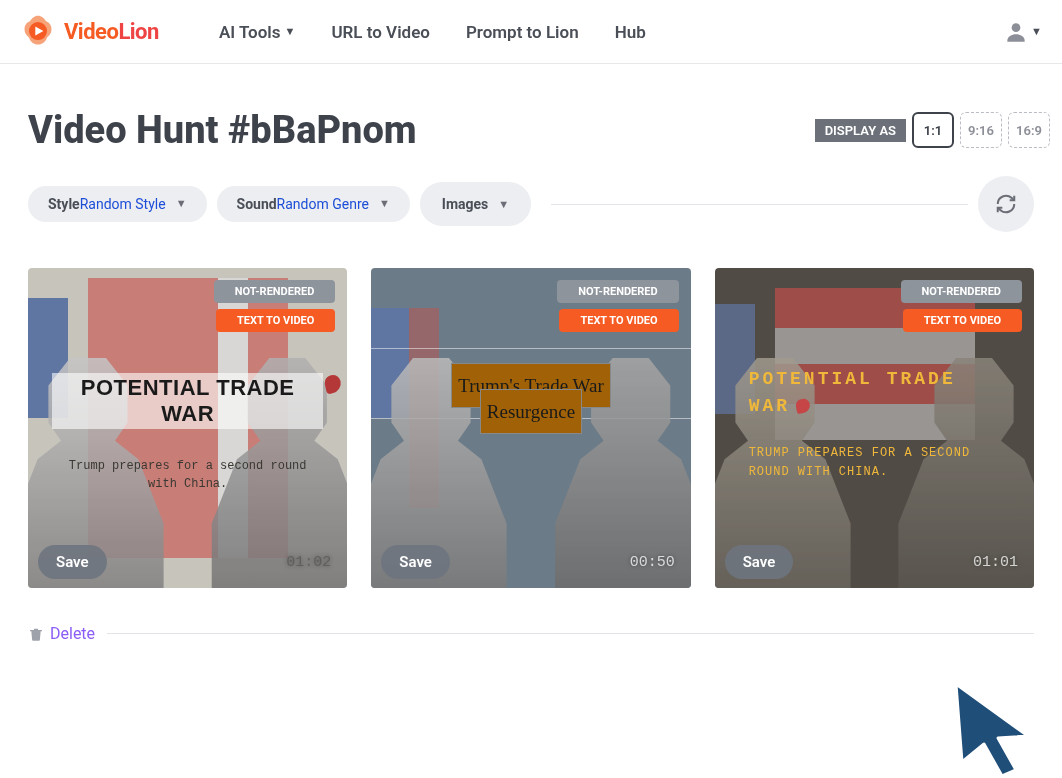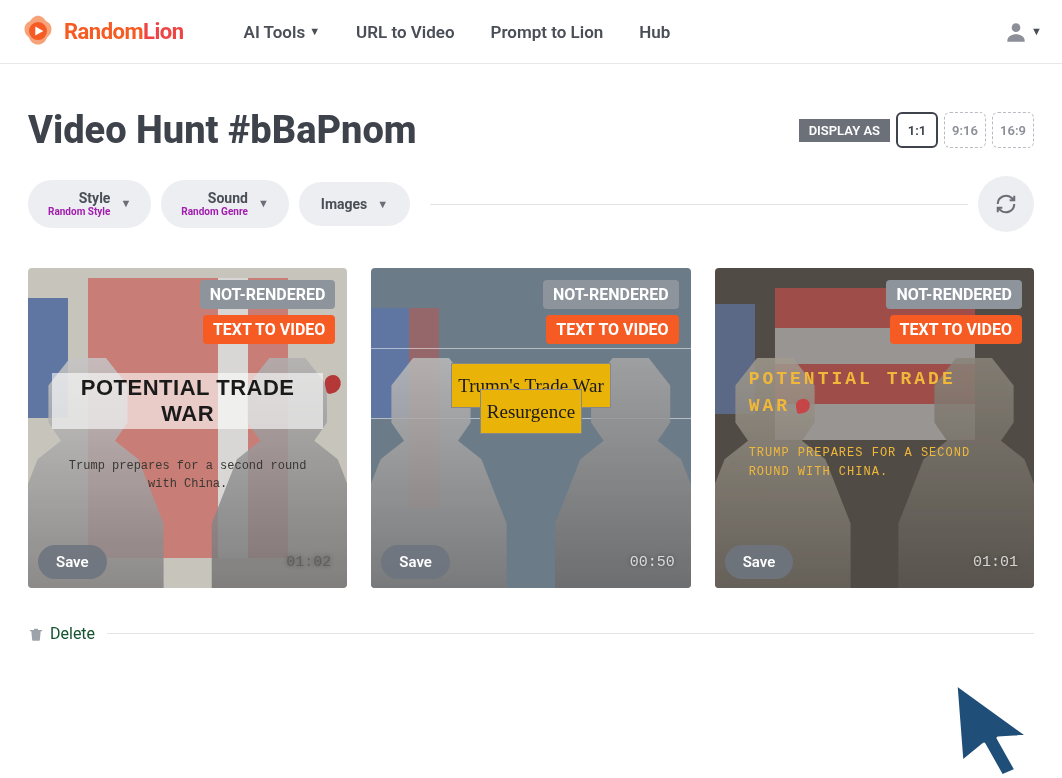--- a/index.html
+++ b/index.html
@@ -59,21 +59,21 @@
     gap: 2px;
     color: #8c8f97;
     cursor: pointer;
   }
 
   
   .title-row {
     display: flex;
     align-items: center;
     justify-content: space-between;
-    padding: 44px 28px 0 28px;
+    padding: 44px 12px 0 28px;
   }
   .page-title {
     font-size: 38px;
     font-weight: 800;
     color: #3e424b;
   }
   .display-as {
     display: flex;
     align-items: center;
     gap: 6px;
@@ -112,23 +112,23 @@
   }
   .filter-chip {
     background: #eceef1;
     border-radius: 30px;
     padding: 10px 20px;
     display: flex;
     align-items: center;
     gap: 10px;
     cursor: pointer;
   }
-  .filter-chip .stack { display: flex; flex-direction: column; line-height: 1.2; align-items: flex-end; }
+  .filter-chip .stack { display: flex; flex-direction: row; line-height: 1.2; }
   .filter-chip .label { font-size: 14px; font-weight: 700; color: #4a4e57; }
-  .filter-chip .value { font-size: 10px; color: #a21caf; font-weight: bold; }
+  .filter-chip .value { font-size: 14px; color: #1d4ed8; }
   .filter-chip .chev2 { font-size: 11px; color: #6b6e76; }
   .filter-chip.simple { padding: 14px 22px; }
   .filter-chip.simple .label { font-weight: 700; }
   .divider-line {
     flex: 1;
     height: 1px;
     background: #e2e4e8;
     margin-left: 10px;
   }
   .refresh-round {
@@ -179,23 +179,23 @@
 
   .badge-stack {
     position: absolute;
     top: 12px; right: 12px;
     display: flex;
     flex-direction: column;
     gap: 6px;
     align-items: flex-end;
   }
   .badge {
-    font-size: 16px;
+    font-size: 11px;
     font-weight: 700;
-    padding: 5px 10px;
+    padding: 5px 21px;
     border-radius: 4px;
     color: #fff;
   }
   .badge.gray { background: #8e949c; }
   .badge.orange { background: #f55b23; }
 
   .card-content {
     position: absolute;
     top: 105px;
     left: 0; right: 0;
@@ -233,21 +233,21 @@
   }
   
   .c2-title {
     font-family: Georgia, serif;
     font-size: 19px;
     color: #1a1a1a;
     display: inline-block;
     line-height: 1.35;
   }
   .c2-title span {
-    background: #eab308;
+    background: #a16207;
     border: 1px solid #888;
     padding: 11px 6px;
   }
   .c2-sub {
     font-family: Georgia, serif;
     font-size: 14px;
     color: #f2f4f7;
     margin-top: 26px;
     line-height: 1.4;
   }
@@ -311,21 +311,21 @@
   .bottom-row {
     display: flex;
     align-items: center;
     padding: 36px 28px 0 28px;
     gap: 12px;
   }
   .delete-btn {
     display: flex;
     align-items: center;
     gap: 6px;
-    color: #14532d;
+    color: #8b5cf6;
     font-size: 16px;
     cursor: pointer;
   }
   .bottom-line {
     flex: 1;
     height: 1px;
     background: #e2e4e8;
   }
   .new-hunt {
     background: #f55b23;
@@ -354,21 +354,21 @@
 <body>
 
 <div class="header">
   <div class="logo">
     <svg class="logo-mark" viewBox="0 0 40 40">
       <path fill="#f7a37a" d="M20 2c4 0 7 3 9 6 3 1 6 4 6 9 0 4-2 7-5 9-1 4-5 8-10 8s-9-4-10-8c-3-2-5-5-5-9 0-5 3-8 6-9 2-3 5-6 9-6z"></path>
       <circle cx="20" cy="19" r="10" fill="#f55b23"></circle>
       <path fill="#fff" d="M17 14l9 5-9 5z"></path>
     </svg>
     <span class="logo-text">
-      <span class="r1">Random</span><span class="r2">Lion</span>
+      <span class="r1">Video</span><span class="r2">Lion</span>
     </span>
   </div>
   <div class="nav">
     <div class="nav-item">
       <span>AI Tools</span>
       <span class="chev">▼</span>
     </div>
     <div class="nav-item">URL to Video</div>
     <div class="nav-item">Prompt to Lion</div>
     <div class="nav-item">Hub</div>

